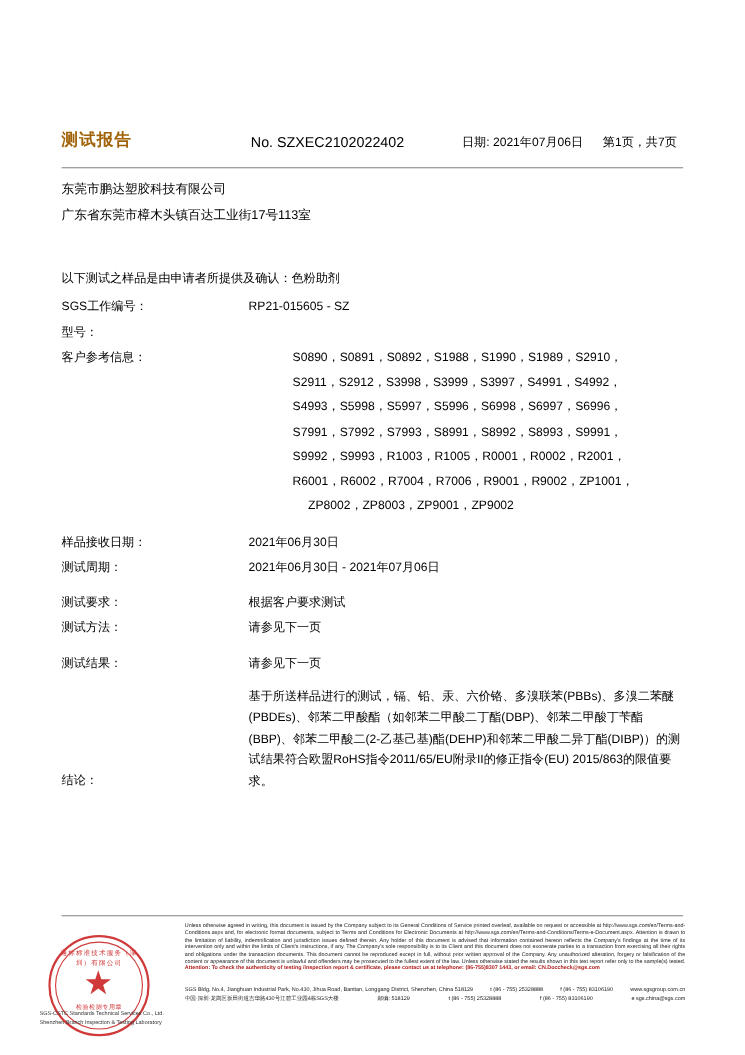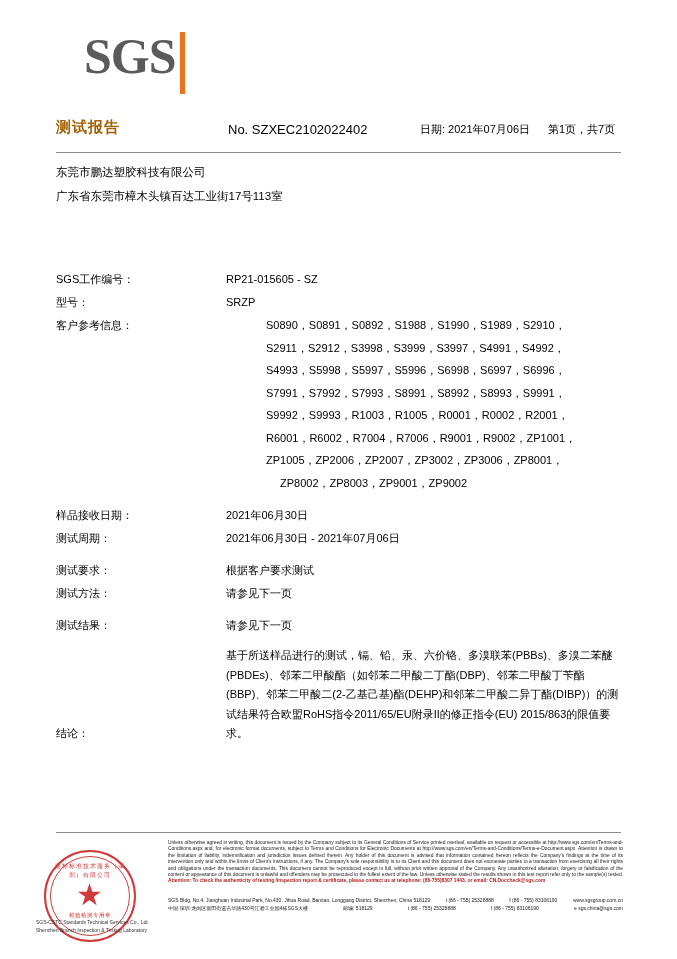--- a/index.html
+++ b/index.html
@@ -262,61 +262,56 @@
     text-align: right;
     font-size: 8px;
     color: #000;
   }
 </style>
 </head>
 <body>
 
 <div class="page">
 
-  <div class="logo-wrap">
-    <div class="logo-bar"></div>
-    <div class="logo-text">SGS</div>
-  </div>
 
   <div class="hdr">
     <div class="hdr-title">测试报告</div>
     <div class="hdr-no">No. SZXEC2102022402</div>
     <div class="hdr-date">日期: 2021年07月06日</div>
     <div class="hdr-page">第1页，共7页</div>
   </div>
   <div class="rule"></div>
 
   <div class="company">
     <div>东莞市鹏达塑胶科技有限公司</div>
     <div>广东省东莞市樟木头镇百达工业街17号113室</div>
   </div>
 
+  <div class="statement">以下测试之样品是由申请者所提供及确认：色粉助剂</div>
 
   <div class="fields">
 
     <div class="frow">
       <div class="flabel">SGS工作编号：</div>
       <div class="fvalue">RP21-015605 - SZ</div>
     </div>
 
     <div class="frow">
       <div class="flabel">型号：</div>
-      <div class="fvalue">SRZP</div>
     </div>
 
     <div class="frow">
       <div class="flabel">客户参考信息：</div>
       <div class="fvalue ref-lines">
         <div>S0890，S0891，S0892，S1988，S1990，S1989，S2910，</div>
         <div>S2911，S2912，S3998，S3999，S3997，S4991，S4992，</div>
         <div>S4993，S5998，S5997，S5996，S6998，S6997，S6996，</div>
         <div>S7991，S7992，S7993，S8991，S8992，S8993，S9991，</div>
         <div>S9992，S9993，R1003，R1005，R0001，R0002，R2001，</div>
         <div>R6001，R6002，R7004，R7006，R9001，R9002，ZP1001，</div>
-        <div>ZP1005，ZP2006，ZP2007，ZP3002，ZP3006，ZP8001，</div>
         <div class="indent">ZP8002，ZP8003，ZP9001，ZP9002</div>
       </div>
     </div>
 
     <div class="frow gap-top">
       <div class="flabel">样品接收日期：</div>
       <div class="fvalue">2021年06月30日</div>
     </div>
 
     <div class="frow">

